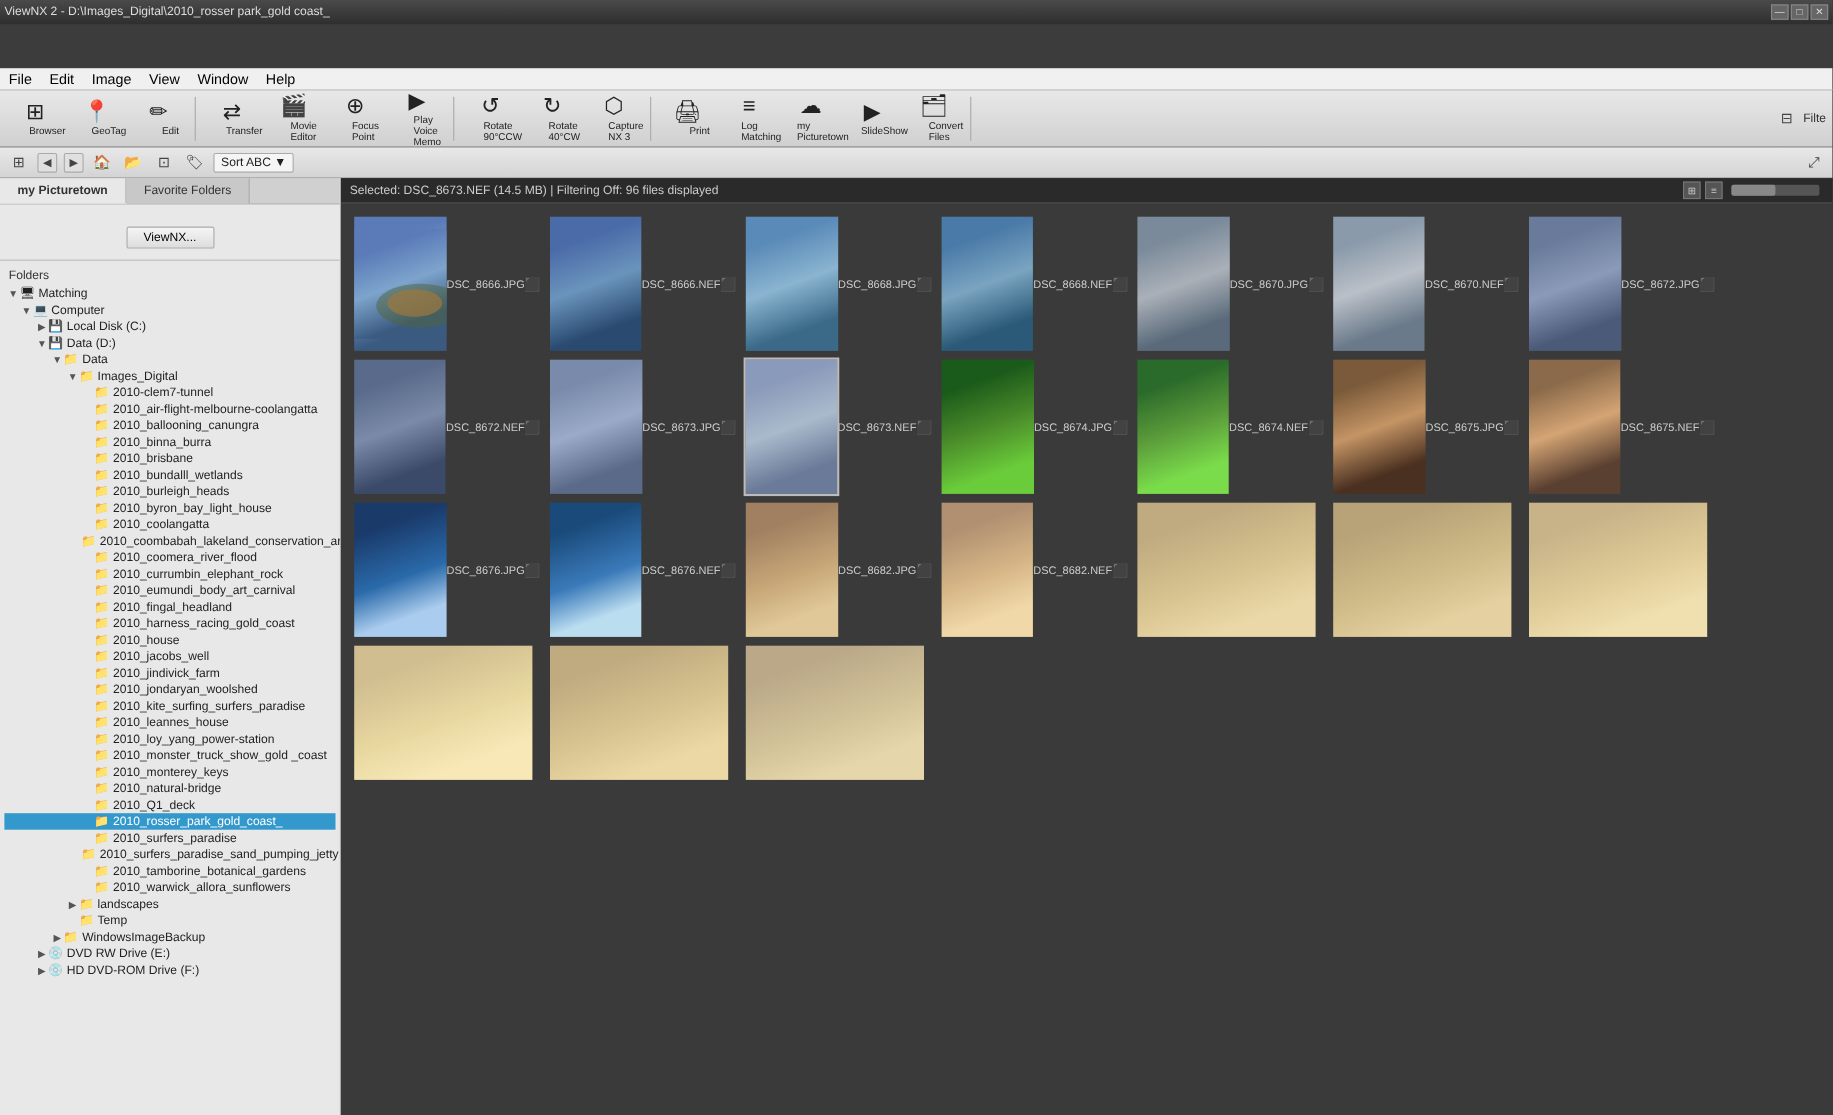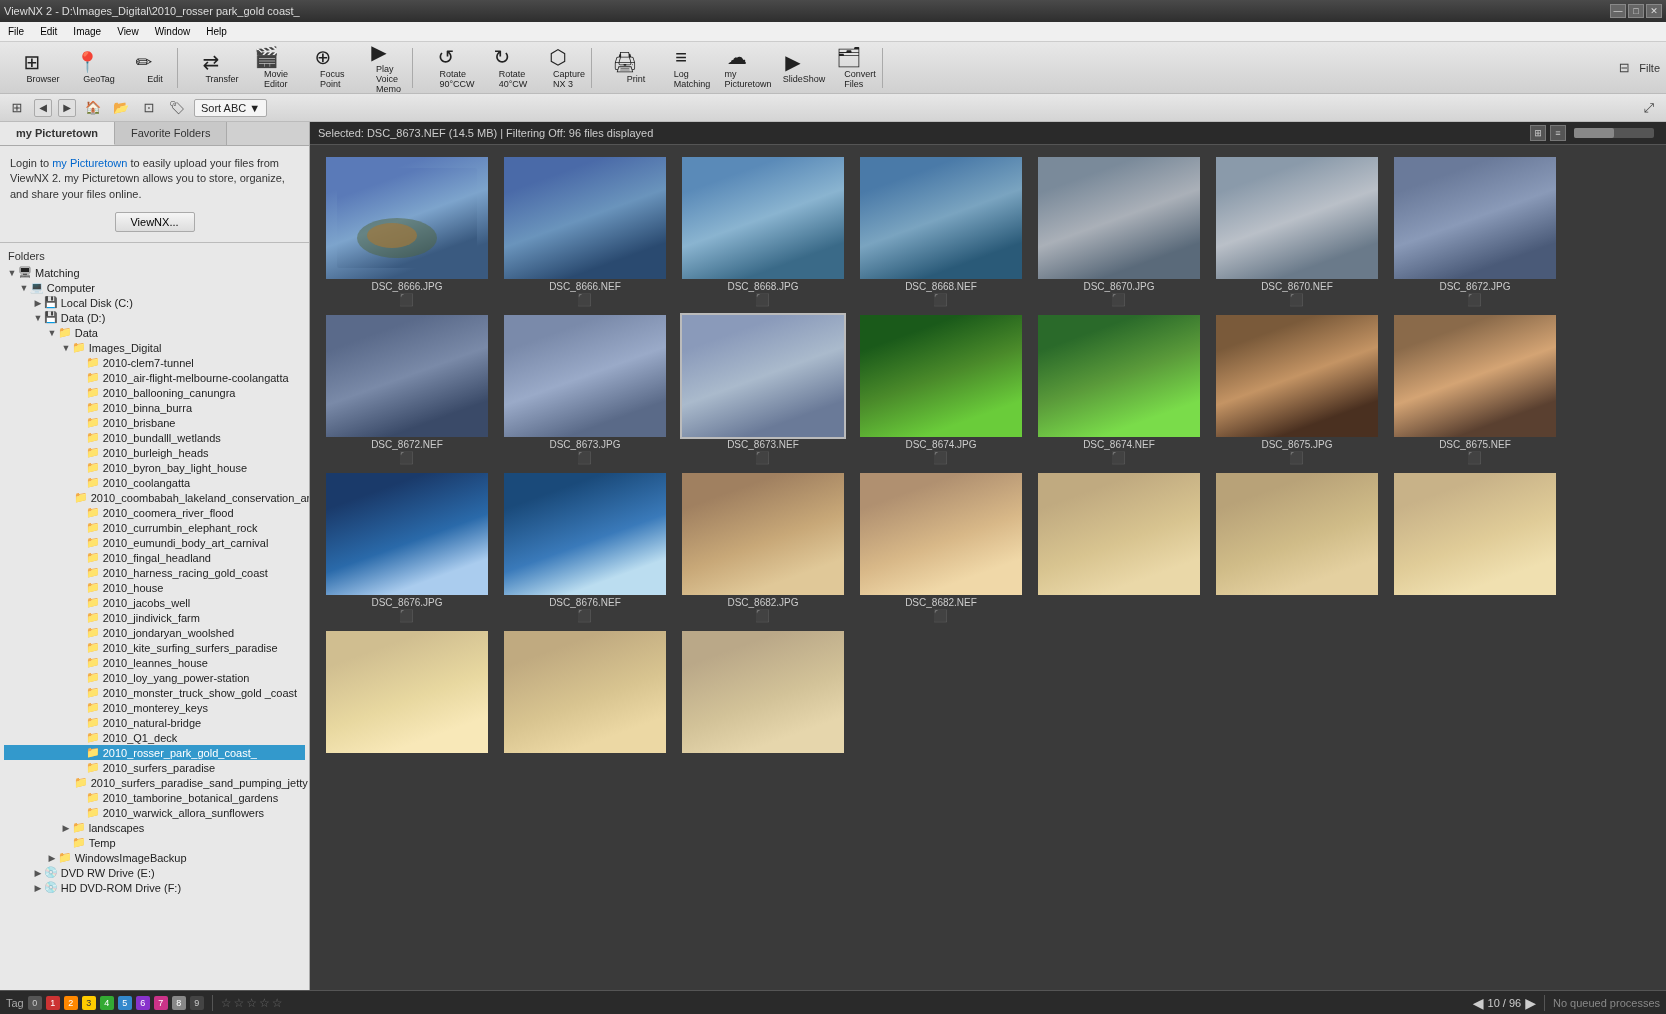--- a/index.html
+++ b/index.html
@@ -29,22 +29,23 @@
 
     
     #menubar {
       background: #f0f0f0;
       color: #000;
       height: 20px;
       display: flex;
       align-items: center;
       padding: 0 4px;
       gap: 8px;
-      font-size: 10px;
+      font-size: 13px;
       border-bottom: 1px solid #ccc;
+      margin-top: 40px;
     }
     .menu-item { cursor: pointer; padding: 1px 4px; }
 
     
     #toolbar {
       background: linear-gradient(to bottom, #e8e8e8, #d0d0d0);
       height: 52px;
       display: flex;
       align-items: center;
       padding: 0 6px;
@@ -243,21 +244,21 @@
       padding: 8px;
       display: flex;
       flex-wrap: wrap;
       align-content: flex-start;
       gap: 0;
     }
     .thumb-cell {
       width: 170px;
       margin: 4px;
       display: flex;
-      flex-direction: column;
+      flex-direction: row;
       align-items: center;
       background: transparent;
       cursor: pointer;
     }
     .thumb-cell.selected .thumb-wrapper {
       background: #888;
       outline: 2px solid #aaa;
     }
     .thumb-wrapper {
       width: 162px;
@@ -445,23 +446,20 @@
 
 <div id="main">
 
   <div id="left-panel">
     <div id="panel-tabs">
       <div class="panel-tab active">my Picturetown</div>
       <div class="panel-tab">Favorite Folders</div>
     </div>
 
     <div id="picturetown-panel">
-      <p class="picturetown-text">
-        Login to <a>my Picturetown</a> to easily upload your files from ViewNX 2. my Picturetown allows you to store, organize, and share your files online.
-      </p>
       <button class="login-btn">ViewNX...</button>
     </div>
 
     <div id="folders-section">
       <div id="folders-title">Folders</div>
       <div class="folder-tree">
 
         <div class="tree-item" style="padding-left:2px;">
           <span class="tree-expander">▼</span>
           <span class="folder-icon">🖥</span>

